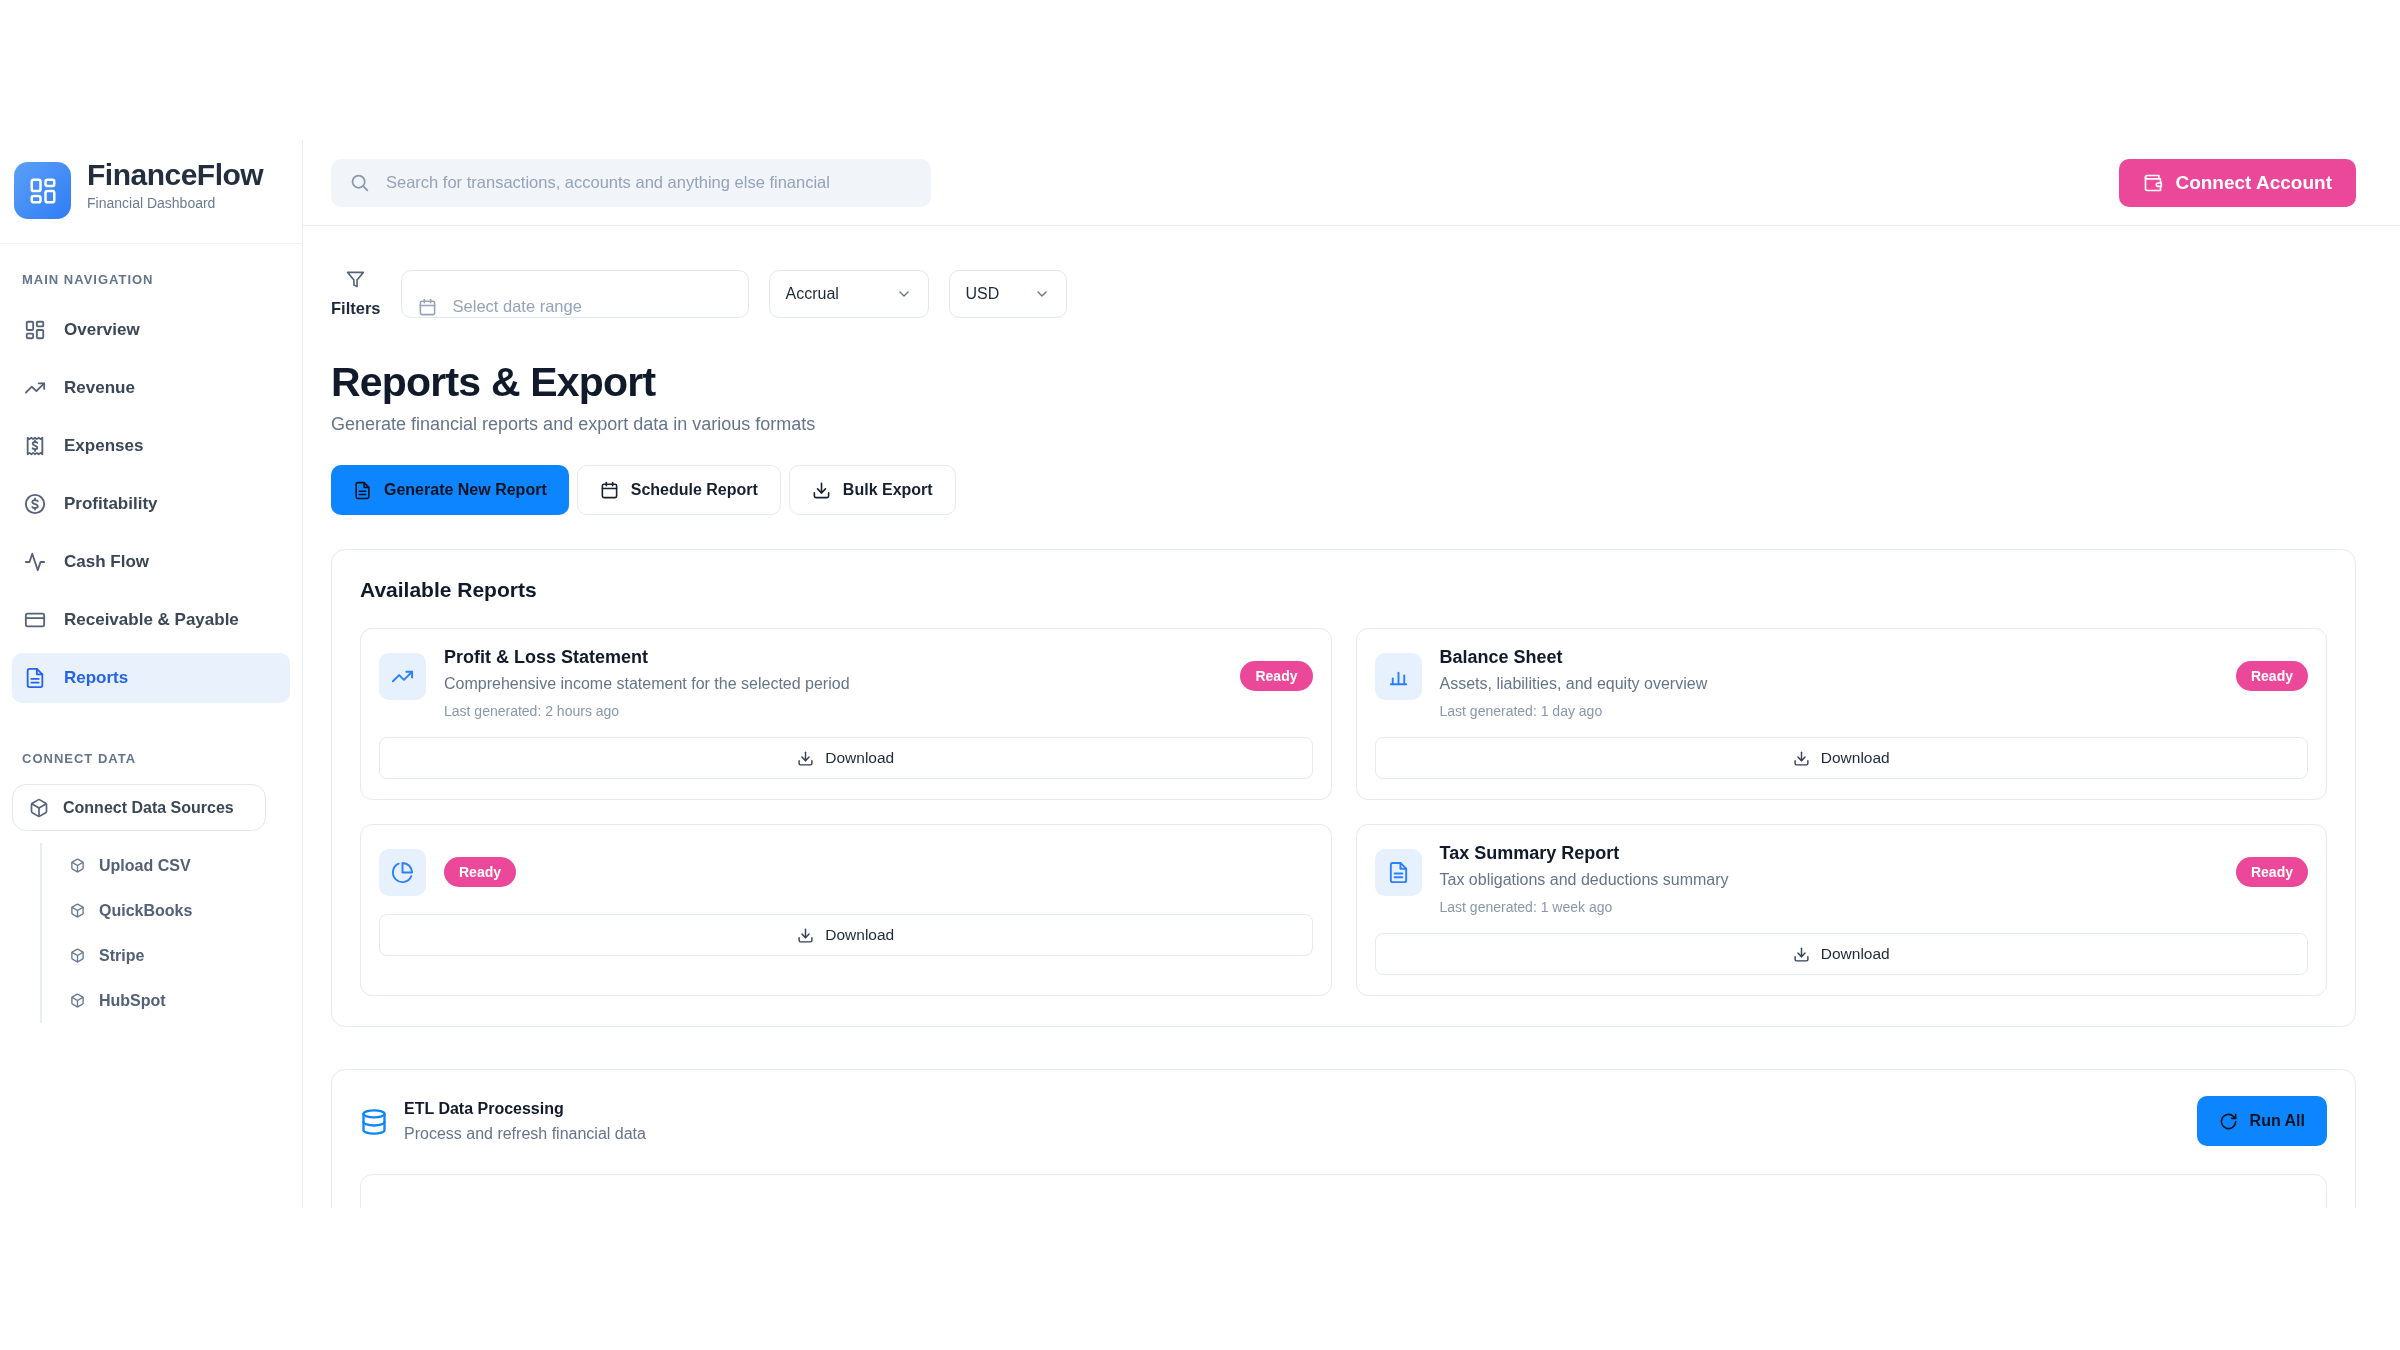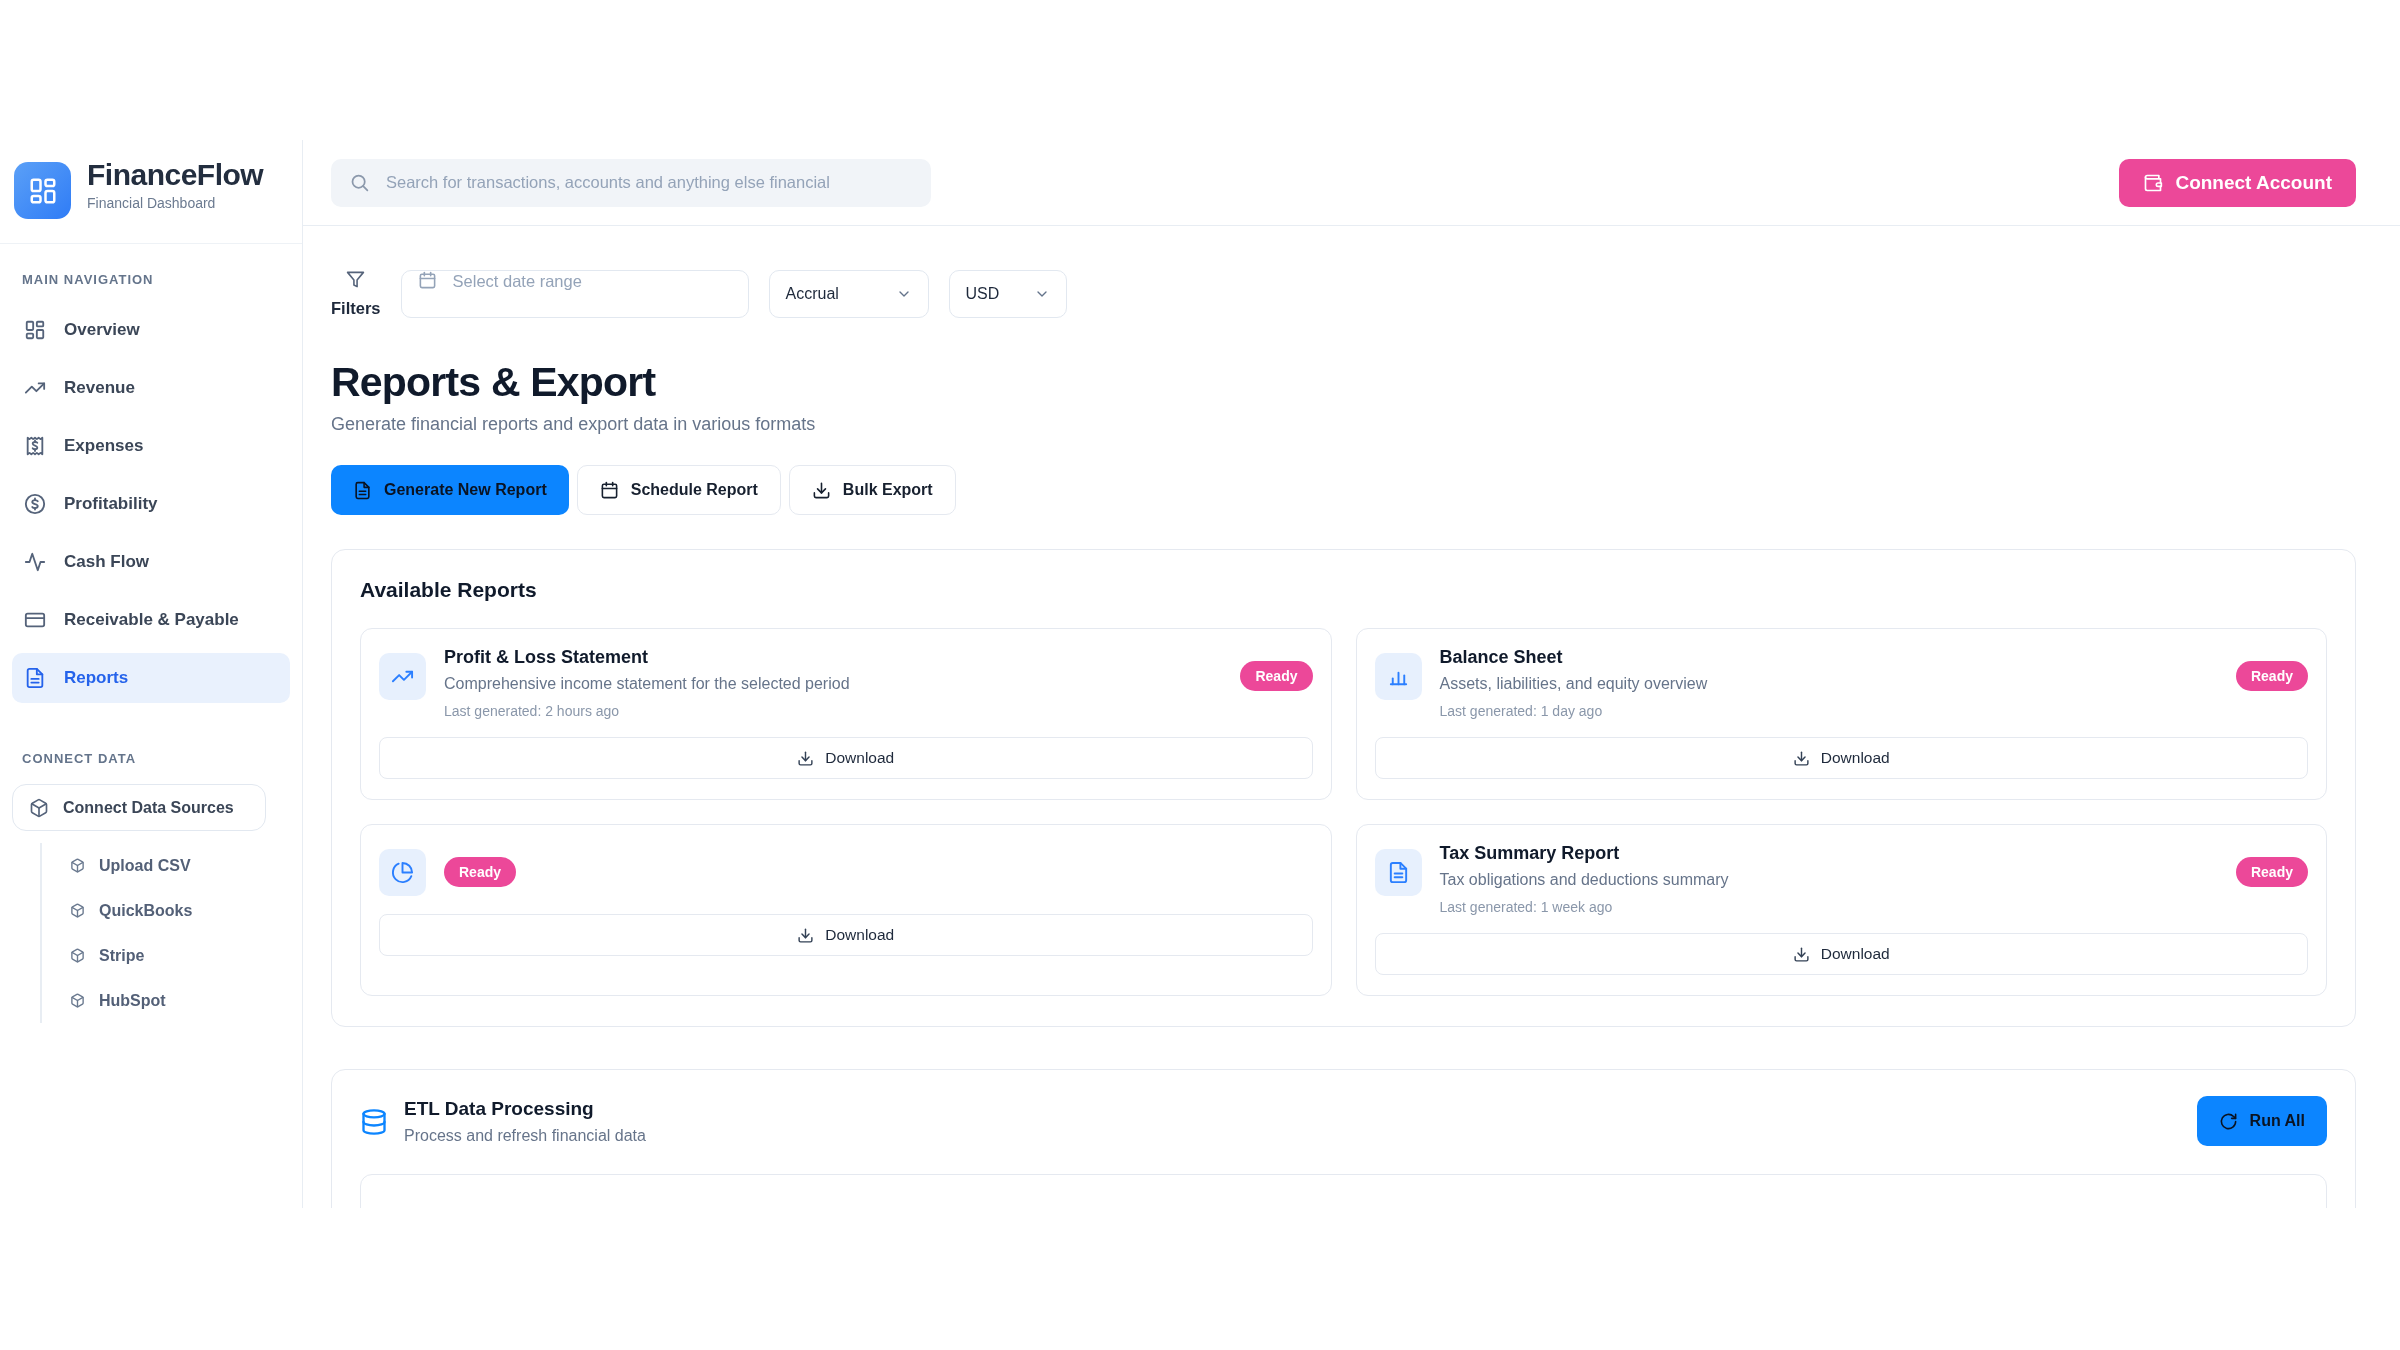--- a/index.html
+++ b/index.html
@@ -29,21 +29,21 @@
   .topbar{height:85px;flex:none;display:flex;align-items:center;padding:0 44px 0 28px;border-bottom:1px solid #e8edf3;}
   .search{display:flex;align-items:center;gap:14px;background:#f1f4f8;border-radius:10px;height:48px;width:600px;padding:0 18px;box-sizing:border-box;color:#8b98ab;}
   .search input{border:none;background:transparent;outline:none;font-size:16.5px;color:#334155;width:100%;font-family:"Liberation Sans",sans-serif;}
   .search input::placeholder{color:#94a3b8;}
   .connect-account{margin-left:auto;display:flex;align-items:center;gap:12px;background:#ec4899;color:#fff;border:none;border-radius:10px;height:48px;padding:0 24px;font-size:19px;font-weight:700;font-family:"Liberation Sans",sans-serif;cursor:pointer;}
 
   .content{flex:1;padding:44px 44px 0 28px;overflow:hidden;}
   .filters-row{display:flex;align-items:center;gap:20px;}
   .filters-lbl{display:flex;align-items:center;gap:10px;font-size:16.5px;font-weight:700;color:#1e293b;flex-direction:column;}
   .filters-lbl .ficon{color:#55637a;}
-  .date-input{display:flex;align-items:flex-start;gap:14px;border:1px solid #e2e8f0;border-radius:10px;height:48px;width:348px;padding:0 16px;box-sizing:border-box;color:#94a3b8;}
+  .date-input{display:flex;align-items:flex-end;gap:14px;border:1px solid #e2e8f0;border-radius:10px;height:48px;width:348px;padding:0 16px;box-sizing:border-box;color:#94a3b8;}
   .date-input input{border:none;outline:none;font-size:16.5px;width:100%;color:#334155;font-family:"Liberation Sans",sans-serif;background:transparent;}
   .date-input input::placeholder{color:#94a3b8;}
   .select{display:flex;align-items:center;justify-content:space-between;border:1px solid #e2e8f0;border-radius:10px;height:48px;padding:0 16px;box-sizing:border-box;font-size:16px;color:#1e293b;cursor:pointer;background:#fff;}
   .select .chev{color:#64748b;}
   .sel-accrual{width:160px;gap:12px;}
   .sel-usd{width:118px;}
 
   .page-title{font-size:41px;font-weight:700;letter-spacing:-0.8px;color:#101a2b;margin-top:42px;line-height:1.1;}
   .page-sub{font-size:18px;color:#66748a;margin-top:9px;}
 
@@ -62,21 +62,21 @@
   .report-title{font-size:18px;font-weight:700;color:#101a2b;}
   .report-desc{font-size:16px;color:#66748a;margin-top:7px;}
   .report-last{font-size:14px;color:#8a97aa;margin-top:10px;}
   .badge{background:#ec4899;color:#fff;font-size:14px;font-weight:700;border-radius:999px;padding:8px 15px;line-height:1;margin-top:14px;}
   .download-btn{margin-top:18px;width:100%;height:42px;border:1px solid #e5e9f0;background:#fff;border-radius:8px;display:flex;align-items:center;justify-content:center;gap:11px;font-size:15.5px;font-weight:400;color:#1e293b;font-family:"Liberation Sans",sans-serif;cursor:pointer;box-sizing:border-box;}
   .download-btn .dicon{color:#334155;}
 
   .etl-panel{margin-top:42px;padding:26px 28px;}
   .etl-head{display:flex;align-items:center;gap:16px;}
   .etl-db{color:#0c85ff;margin-top:2px;}
-  .etl-title{font-size:19px;font-weight:700;color:#101a2b;}
+  .etl-title{font-size:16px;font-weight:700;color:#101a2b;}
   .etl-sub{font-size:16px;color:#66748a;margin-top:7px;}
   .runall{margin-left:auto;}
   .etl-body{border:1px solid #e5e9f0;border-radius:12px;margin-top:28px;height:120px;}
 </style>
 </head>
 <body>
 
 <div class="app">
 
   <aside class="sidebar">

